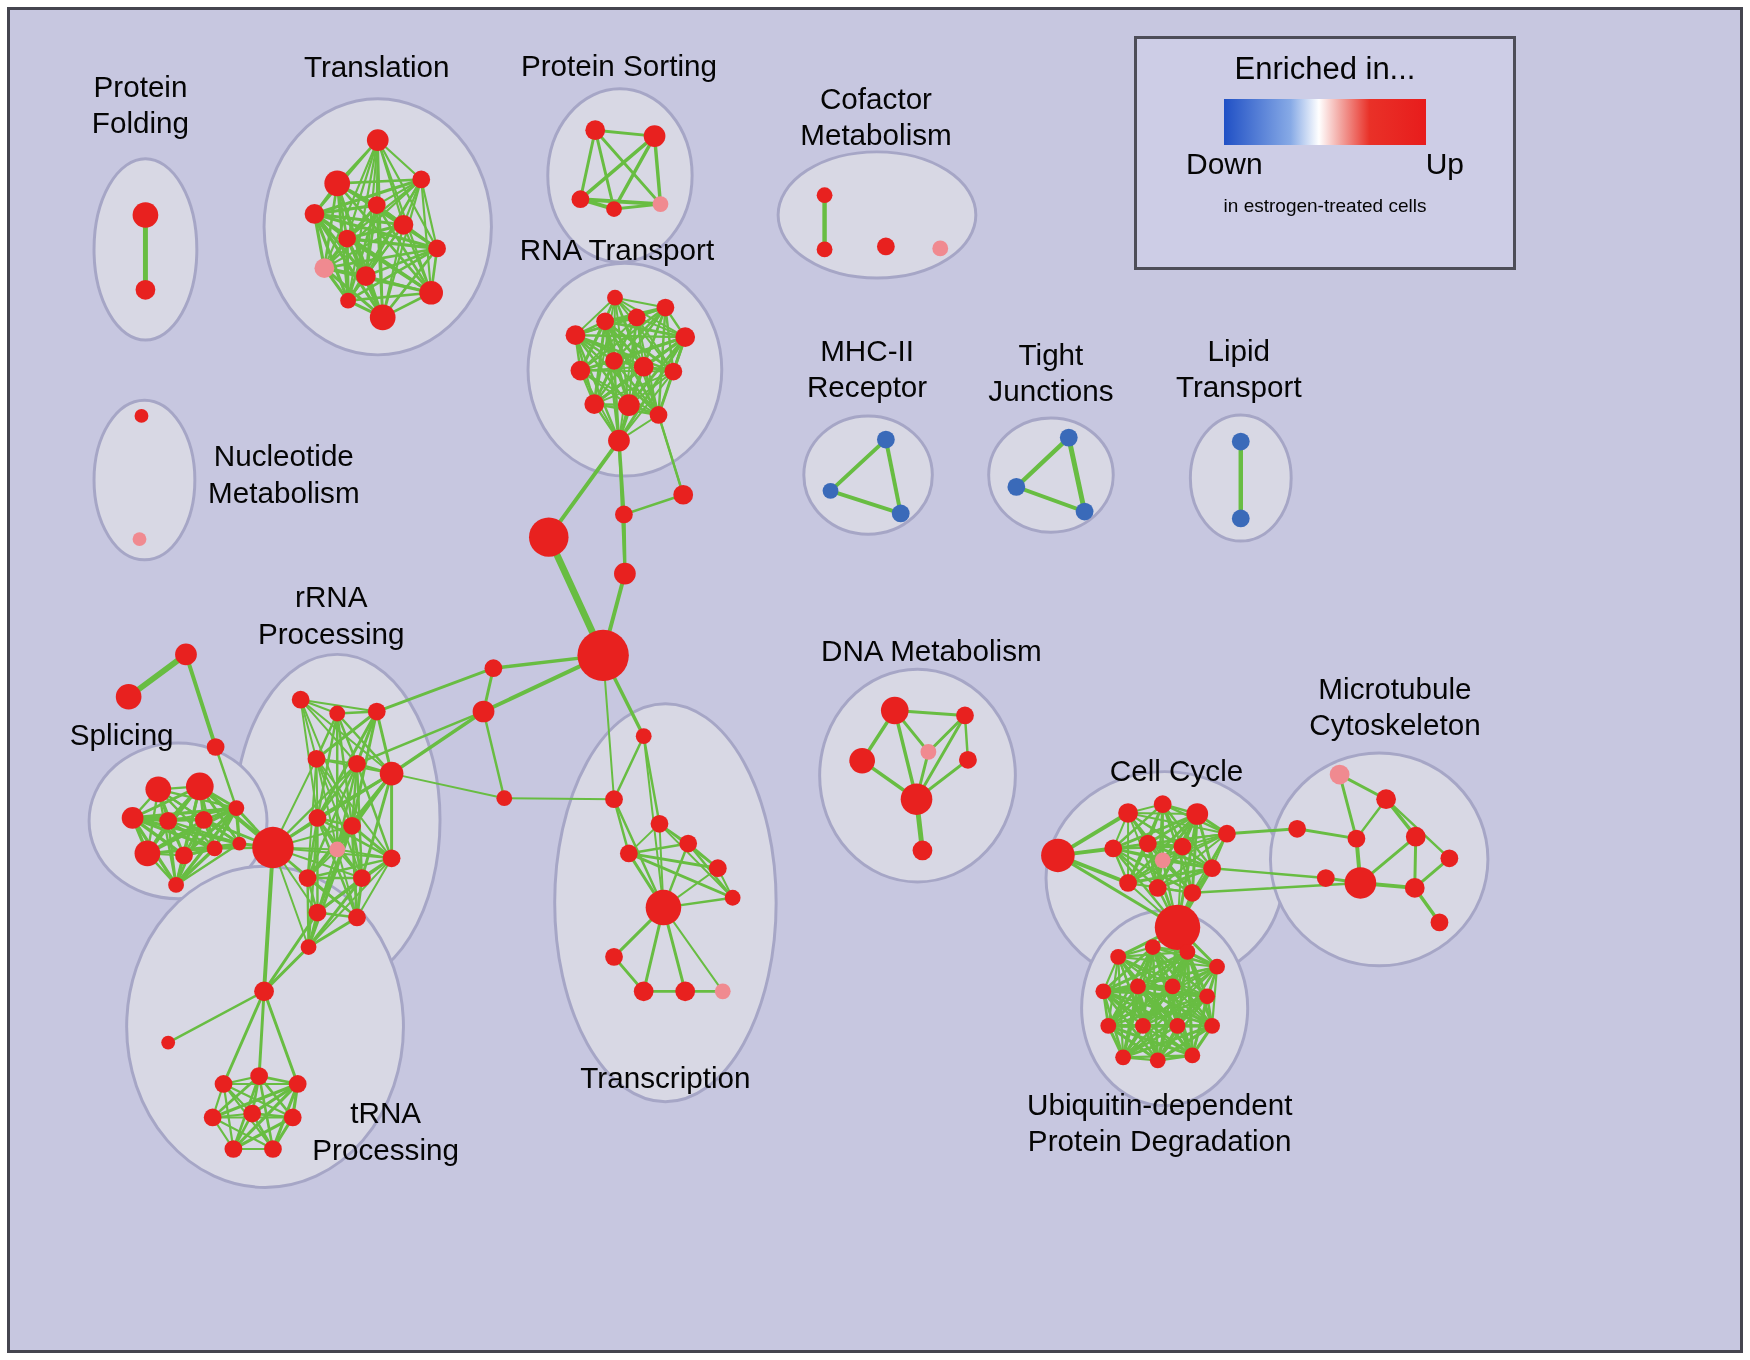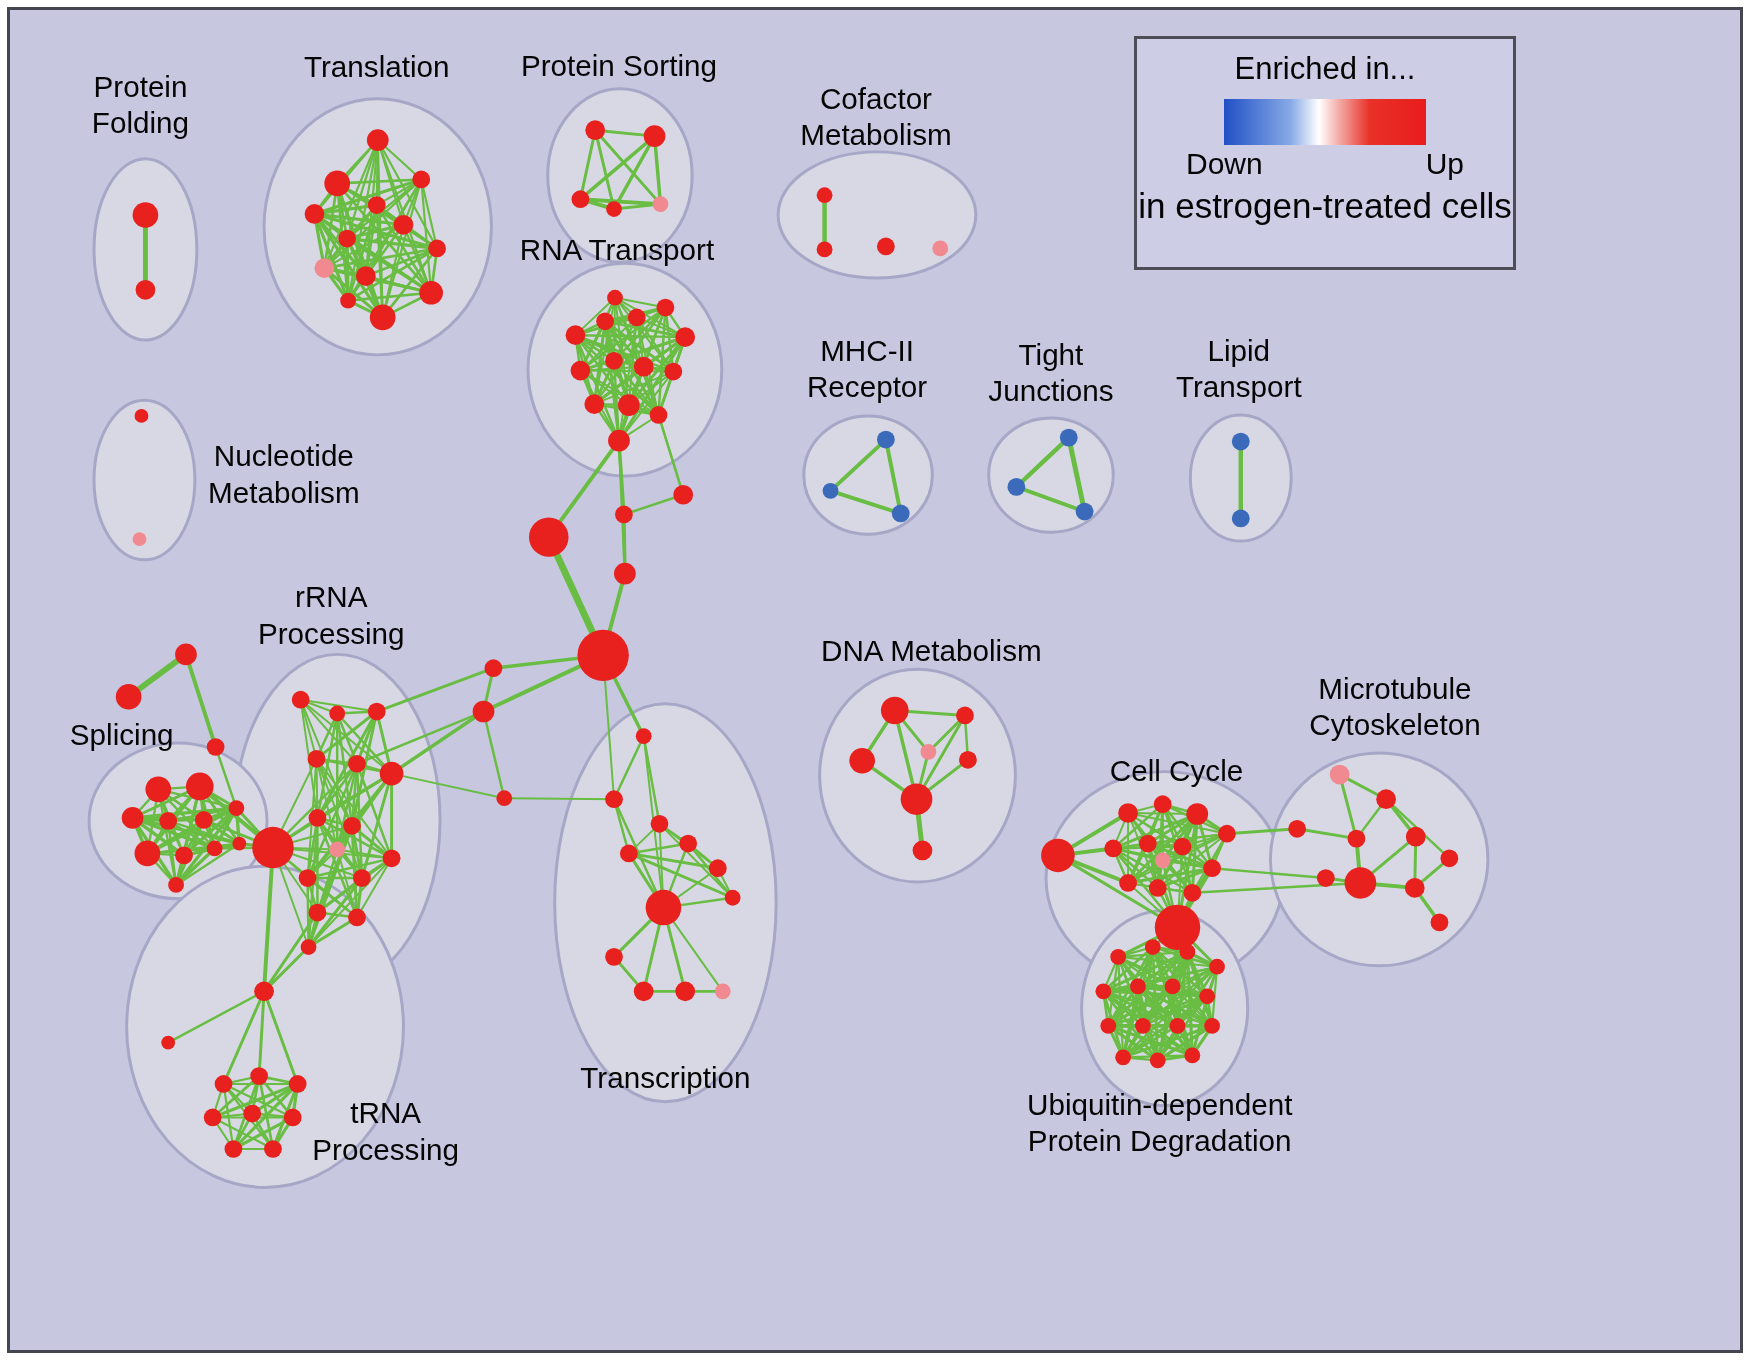--- a/index.html
+++ b/index.html
@@ -24,21 +24,21 @@
   }
   .legend-title { font-size: 31px; margin-top: 12px; }
   .legend-gradient {
     width: 202px; height: 46px; margin: 12px auto 2px auto;
     background: linear-gradient(to right, #2050c5, #ffffff, #e81c1c);
   }
   .legend-ends {
     display: flex; justify-content: space-between;
     width: 278px; margin: 2px auto 0 auto; font-size: 30px; align-items: center;
   }
-  .legend-sub { font-size: 35px; line-height: 34px; }
+  .legend-sub { font-size: 19px; line-height: 34px; }
   .legend-sub.first { margin-top: 8px; }
 </style>
 </head>
 <body>
 
 <div class="frame">
   <div class="figure">
 
     <svg class="map" viewBox="0 0 1750 1360" preserveAspectRatio="none">
         <ellipse cx="137" cy="243" rx="52" ry="92" fill="#d8d8e4" stroke="#a6a6c6" stroke-width="3"></ellipse>

